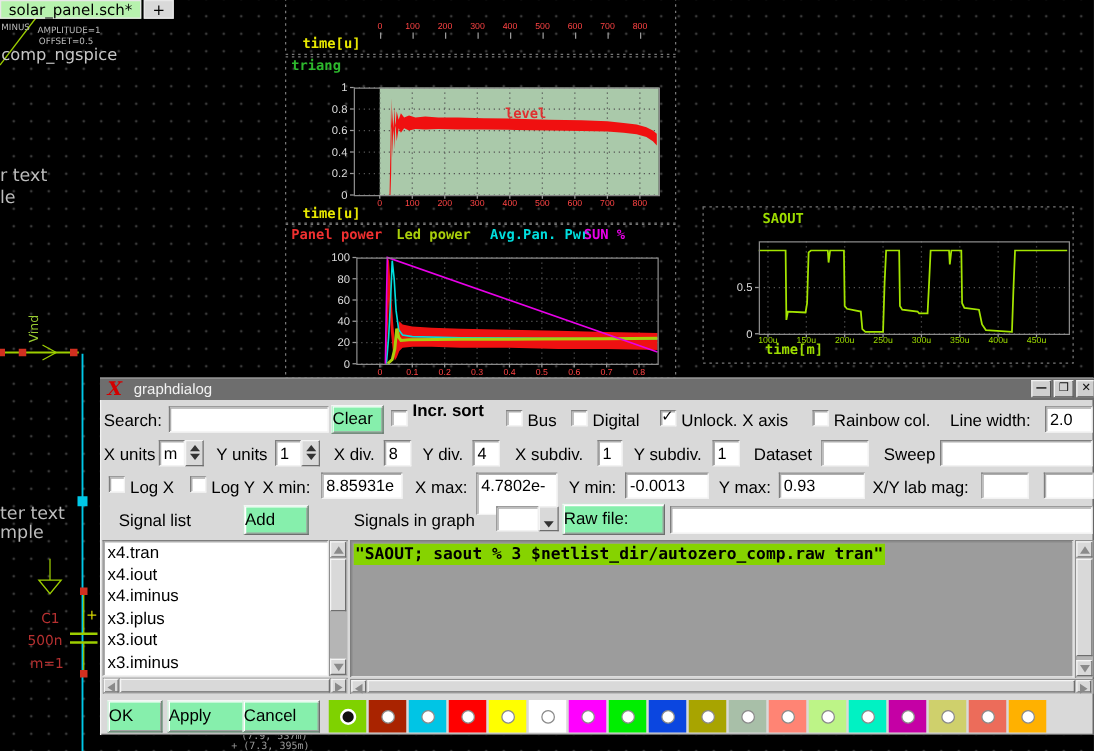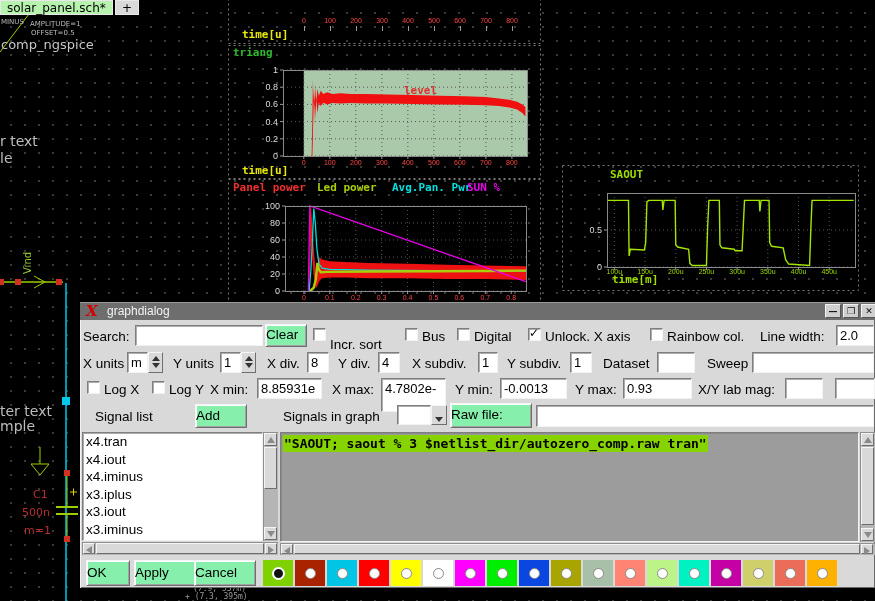--- a/index.html
+++ b/index.html
@@ -296,21 +296,21 @@
       <span id="title-text">graphdialog</span>
       <span class="winbtn" style="left:745px;">—</span>
       <span class="winbtn" style="left:763px;">❒</span>
       <span class="winbtn" style="left:781px;">✕</span>
     </div>
 
     <div class="dlg-label" style="left:3px;top:27px;">Search:</div>
     <div class="entry" style="left:55px;top:23px;width:128px;height:21px;"></div>
     <div class="btn" style="left:185px;top:22px;width:42px;height:23px;line-height:20px;">Clear</div>
     <span class="cb" style="left:233px;top:26px;"></span>
-    <div class="dlg-label" style="left:250px;top:35px;">Incr. sort</div>
+    <div class="dlg-label" style="left:250px;top:19px;font-weight:bold;">Incr. sort</div>
     <span class="cb" style="left:325px;top:26px;"></span>
     <div class="dlg-label" style="left:342px;top:27px;">Bus</div>
     <span class="cb" style="left:377px;top:26px;"></span>
     <div class="dlg-label" style="left:394px;top:27px;">Digital</div>
     <span class="cb checked" style="left:448px;top:26px;"></span>
     <div class="dlg-label" style="left:465px;top:27px;">Unlock. X axis</div>
     <span class="cb" style="left:570px;top:26px;"></span>
     <div class="dlg-label" style="left:587px;top:27px;">Rainbow col.</div>
     <div class="dlg-label" style="left:680px;top:27px;">Line width:</div>
     <div class="entry" style="left:756px;top:23px;width:38px;height:21px;">2.0</div>

